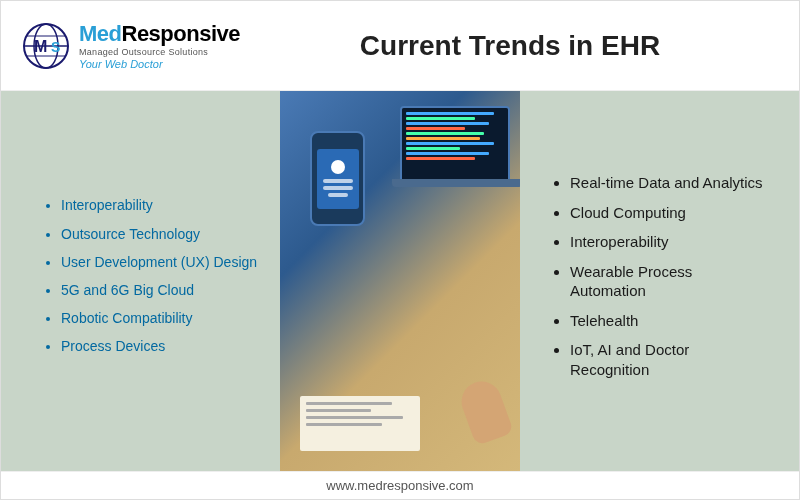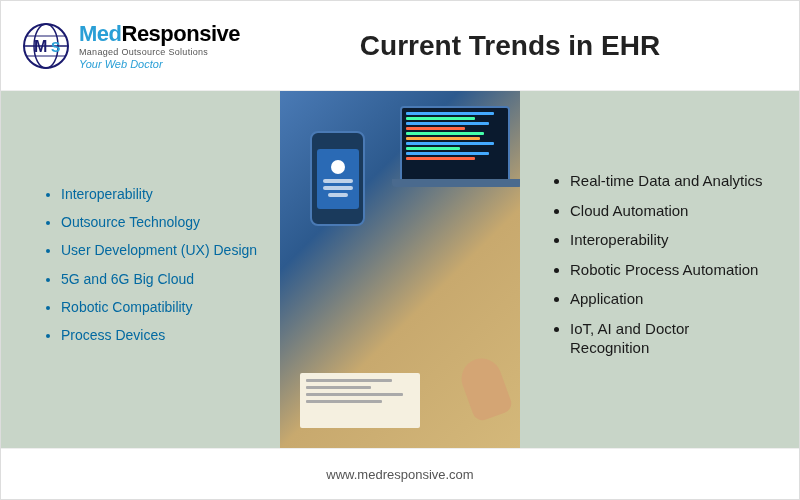--- a/index.html
+++ b/index.html
@@ -269,21 +269,21 @@
     .right-panel ul li {
       font-size: 15px;
       color: #1a1a1a;
       margin-bottom: 10px;
       line-height: 1.3;
     }
 
     
     .footer {
       background: #fff;
-      height: 51px;
+      height: 28px;
       display: flex;
       align-items: center;
       justify-content: center;
       border-top: 1px solid #eee;
     }
 
     .footer-url {
       font-size: 13px;
       color: #555;
     }
@@ -383,24 +383,24 @@
 
           <div class="hand-element"></div>
 
         </div>
       </div>
     </div>
 
     <div class="right-panel">
       <ul>
         <li>Real-time Data and Analytics</li>
-        <li>Cloud Automation</li>
+        <li>Cloud Computing</li>
         <li>Interoperability</li>
-        <li>Robotic Process Automation</li>
-        <li>Application</li>
+        <li>Wearable Process Automation</li>
+        <li>Telehealth</li>
         <li>IoT, AI and Doctor Recognition</li>
       </ul>
     </div>
 
   </div>
 
   <div class="footer">
     <span class="footer-url">www.medresponsive.com</span>
   </div>
 

